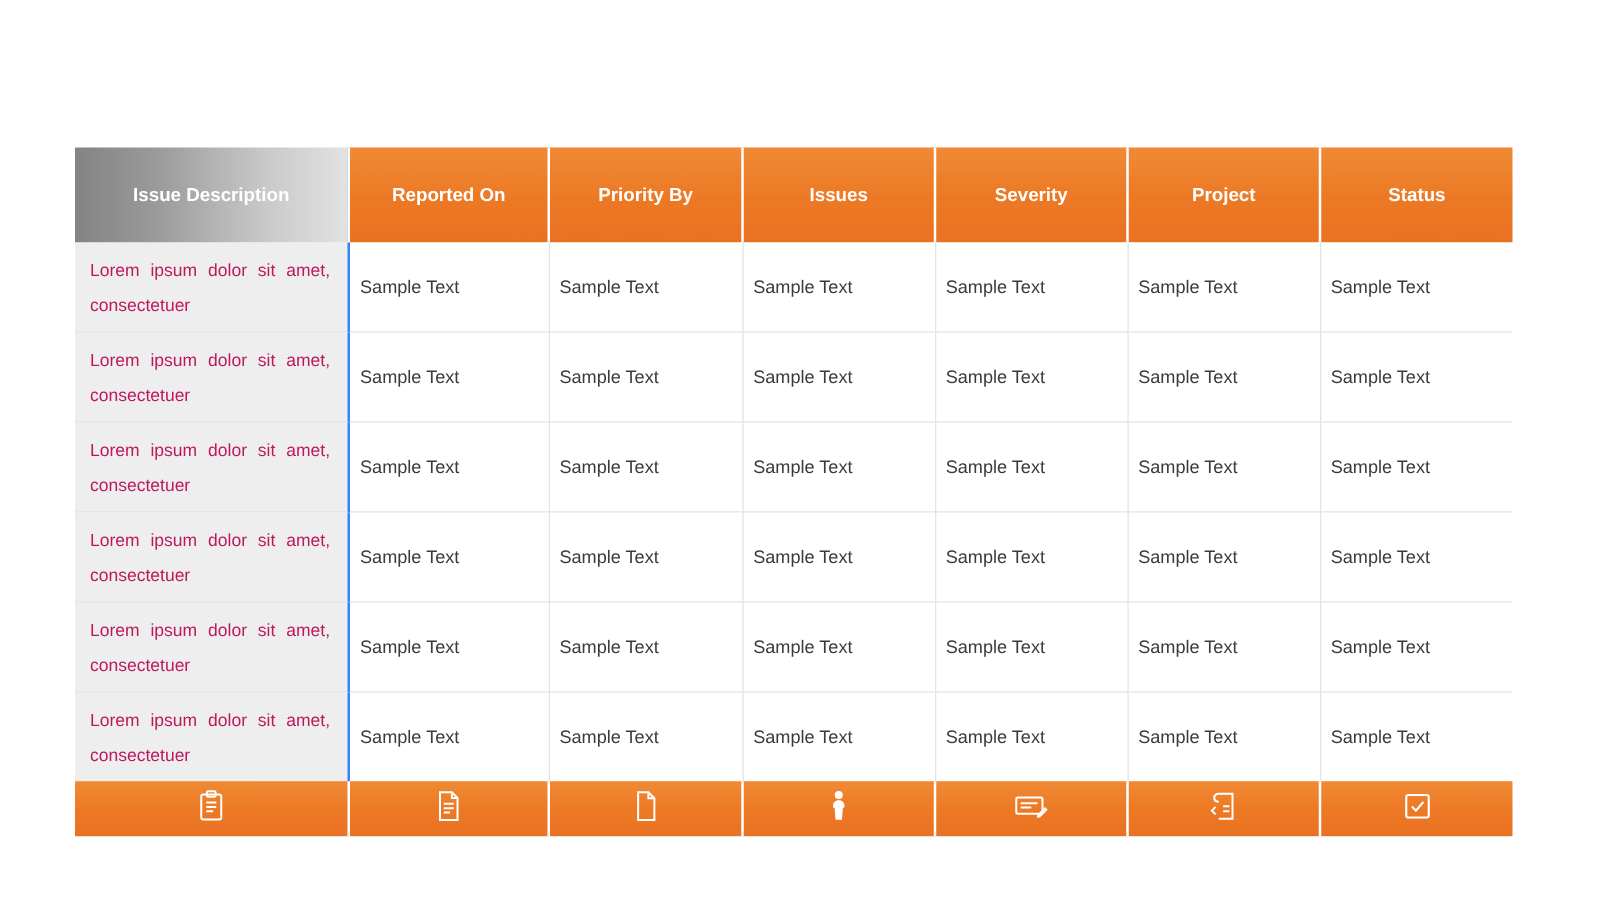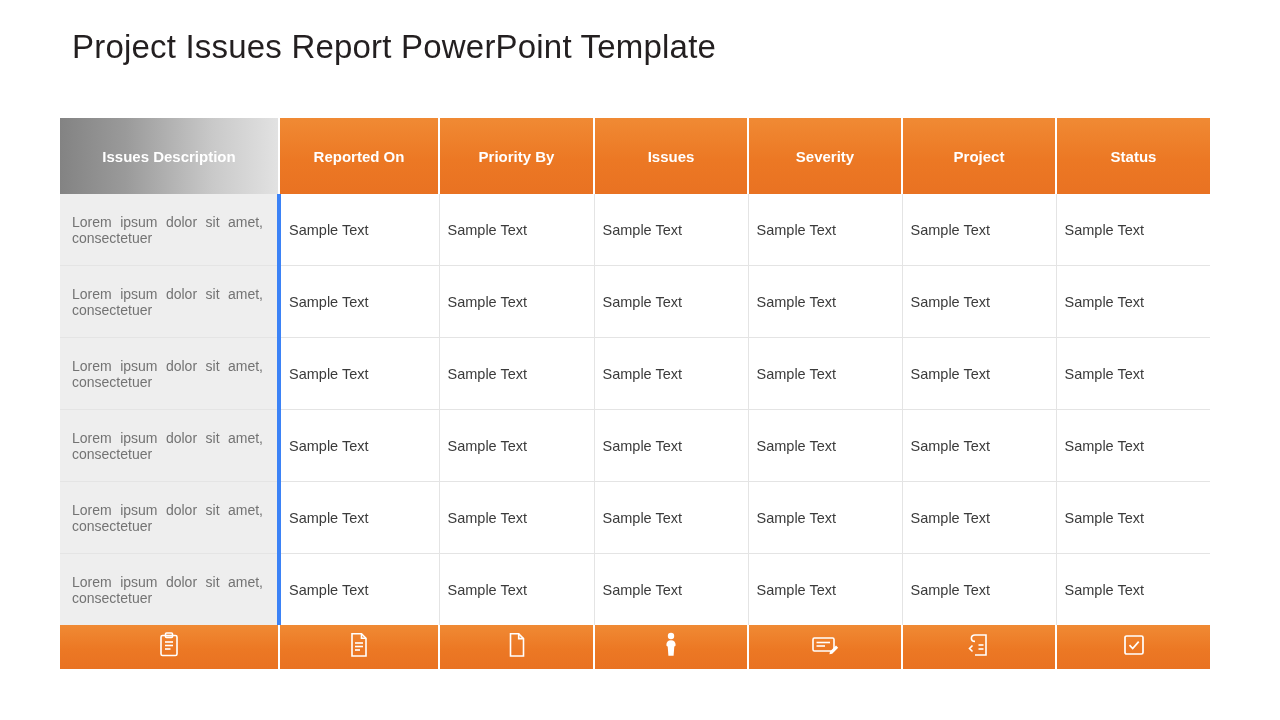--- a/index.html
+++ b/index.html
@@ -75,24 +75,24 @@
     border-bottom: 1px solid #e4e4e4;
     border-right: 1px solid #e4e4e4;
     padding: 0 8px;
   }
   tbody td:last-child { border-right: none; }
   tbody tr:last-child td { border-bottom: none; }
   tbody td.desc-cell {
     background: #eeeeee;
     text-align: left;
     padding: 0 14px 0 12px;
-    color: #737373;
+    color: #be185d;
     font-size: 14px;
-    line-height: 16px;
-    border-right: 4px solid #3b82f6;
+    line-height: 28px;
+    border-right: 2px solid #3b82f6;
     border-bottom: 1px solid #e4e4e4;
   }
   tbody tr:last-child td.desc-cell { border-bottom: none; }
   .desc-cell span {
     display: block;
     text-align: justify;
     text-align-last: left;
   }
 
   tfoot td {
@@ -109,36 +109,35 @@
     color: #ffffff;
     line-height: 0;
   }
   .ficon svg { display: block; margin: 0 auto; }
 </style>
 </head>
 <body>
 
 <div class="slide">
 
-  <div class="slide-title">Project Issues Report PowerPoint Template</div>
 
   <div class="table-wrap">
     <table class="issues">
       <colgroup>
         <col class="c0">
           <col class="c1">
           <col class="c2">
           <col class="c3">
           <col class="c4">
           <col class="c5">
           <col class="c6">
       </colgroup>
       <thead>
         <tr>
-          <th class="first-col">Issues Description</th>
+          <th class="first-col">Issue Description</th>
           <th>Reported On</th>
           <th>Priority By</th>
           <th>Issues</th>
           <th>Severity</th>
           <th>Project</th>
           <th>Status</th>
         </tr>
       </thead>
       <tbody>
         <tr>

